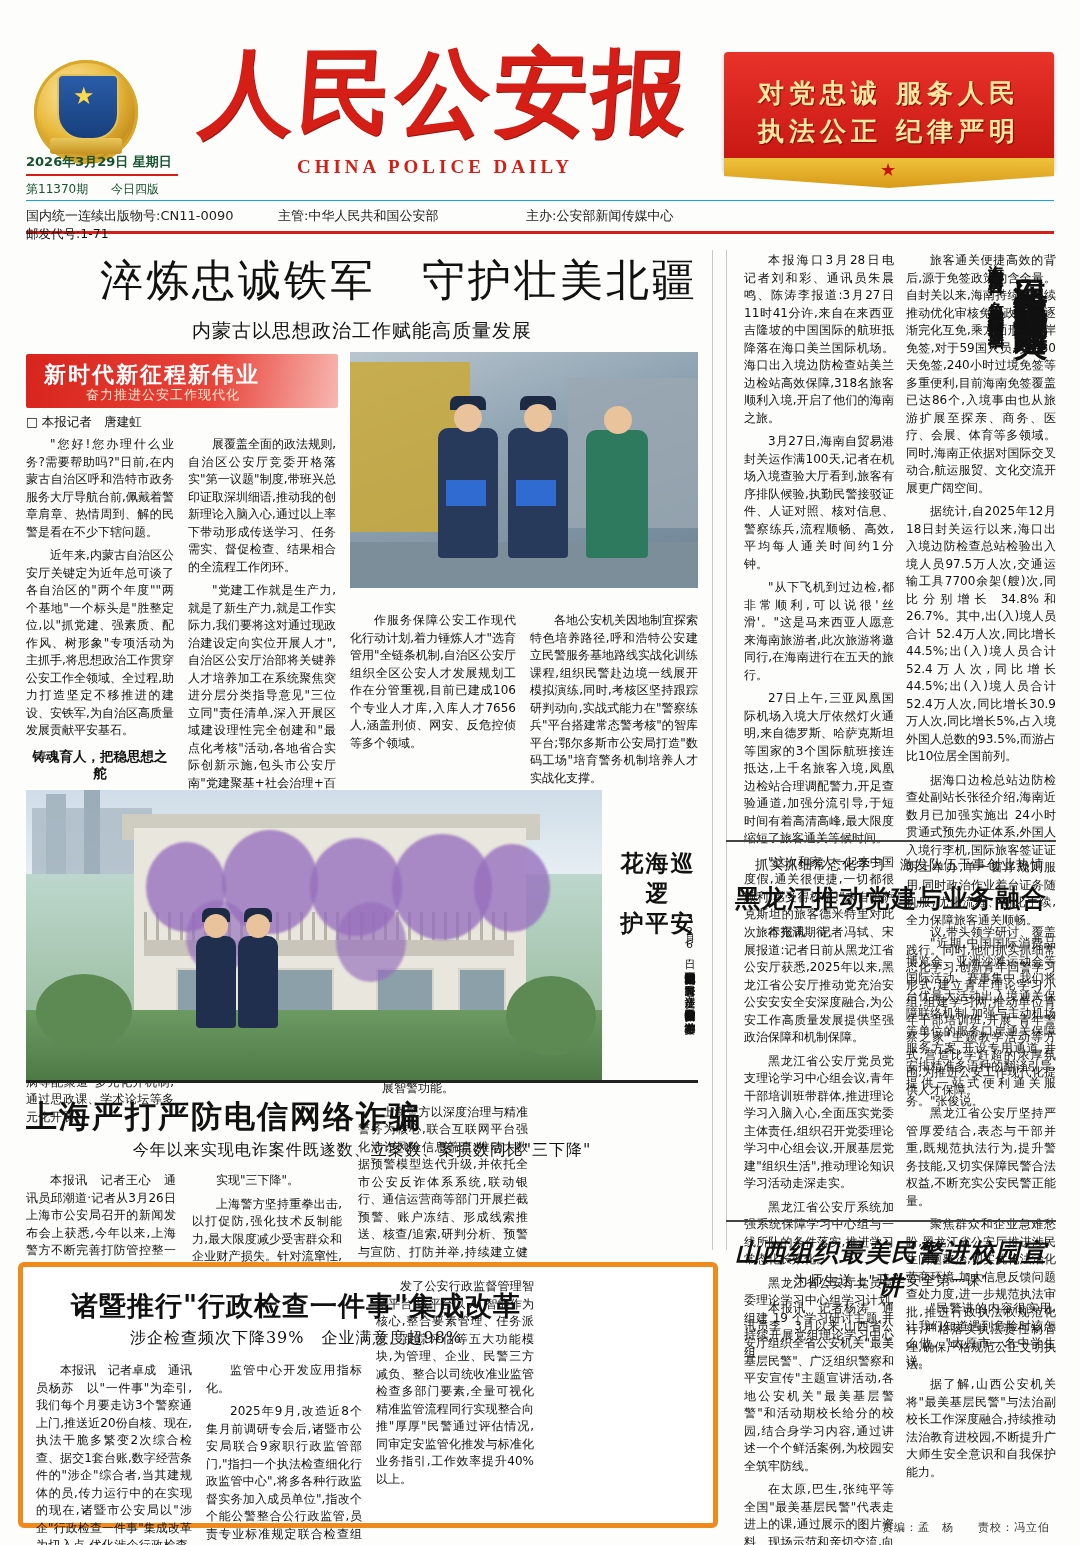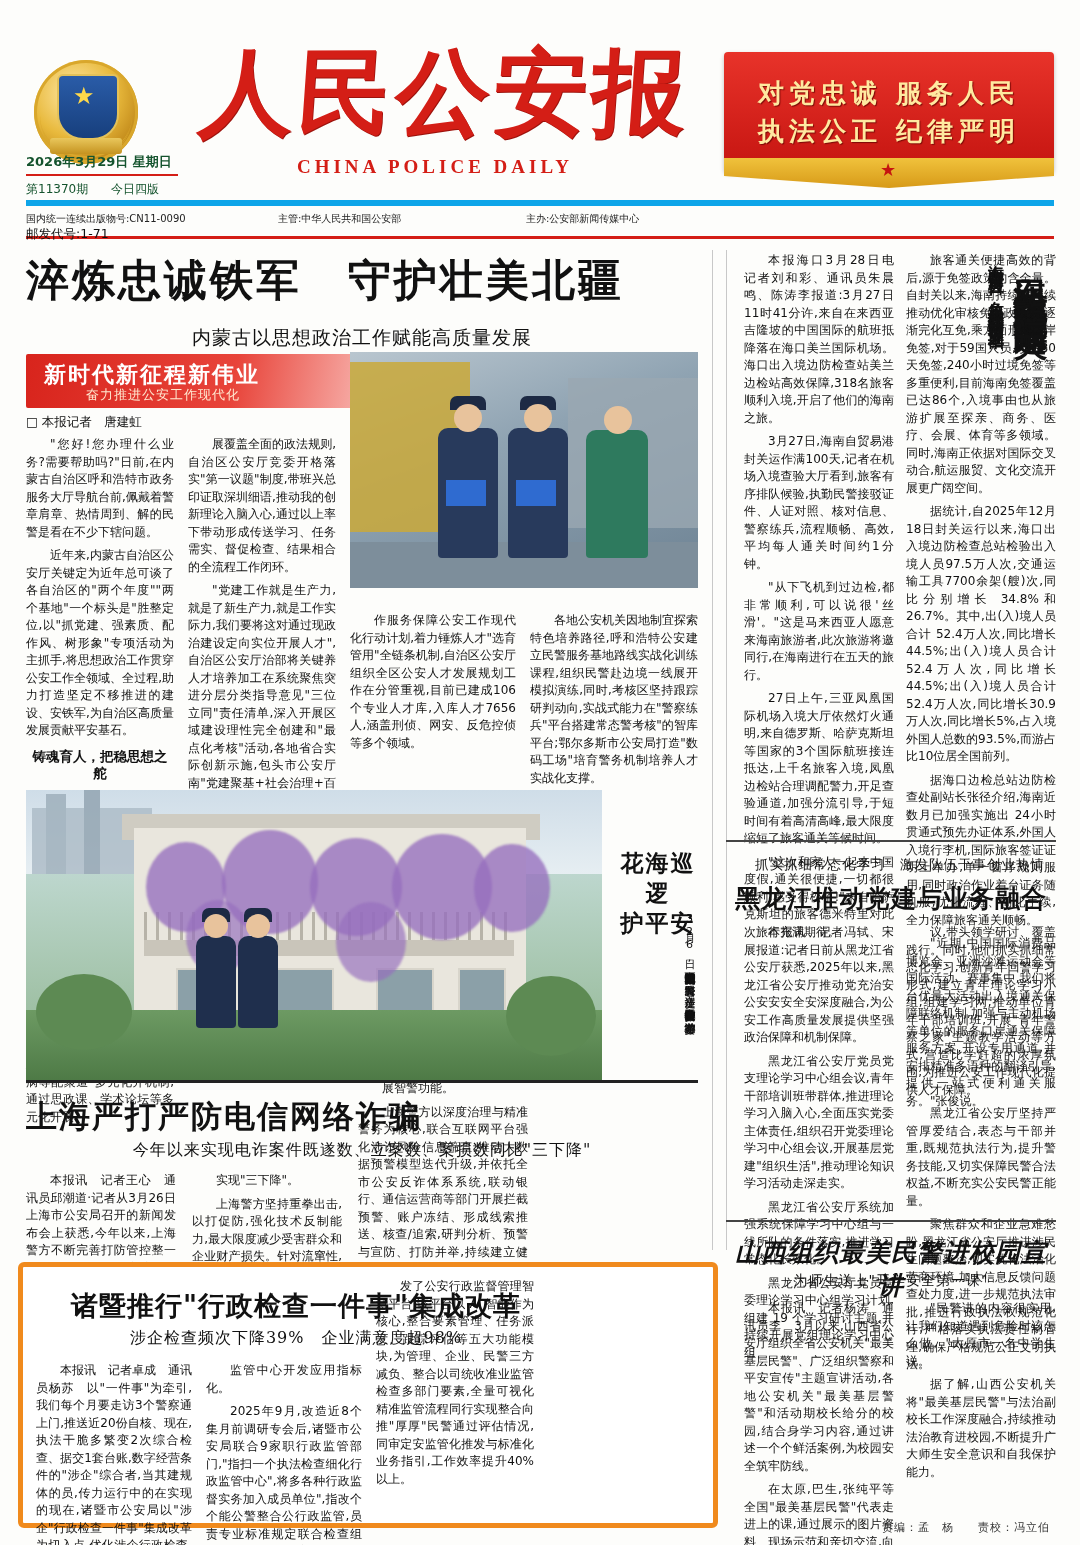--- a/index.html
+++ b/index.html
@@ -71,42 +71,41 @@
     clip-path:polygon(0 0,100% 0,100% 60%,50% 100%,0 60%);
   }
   .slogan .ribbon-star{position:absolute;bottom:-8px;left:156px;color:#c51410;font-size:18px;}
 
   .meta-left{position:absolute;left:26px;top:152px;font-size:12px;line-height:19px;color:#14532d;}
   .meta-left .date{font-size:13px;font-weight:bold;}
   .meta-left .redline{width:152px;height:2px;background:#d41e16;margin:3px 0 4px;}
 
   .meta-bar{
     position:absolute;left:26px;right:26px;top:200px;height:30px;
-    border-top:6px solid #0ea5e9;border-bottom:3px solid #d41e16;
-    font-size:10px;color:#222;
+    border-top:1px solid #0ea5e9;border-bottom:3px solid #d41e16;
+    font-size:13px;color:#222;
   }
   .meta-bar .cell{position:absolute;top:6px;}
   .vrule{position:absolute;width:1px;background:#c8c8c8;}
 
   
   .lead{position:absolute;left:26px;top:252px;width:672px;}
   .lead-head{
-    text-align:left;font-family:"DejaVu Serif","Liberation Serif",serif;
-    font-weight:bold;font-size:43px;letter-spacing:3px;color:#111;line-height:56px;
+    text-align:right;font-family:"DejaVu Serif","Liberation Serif",serif;
+    font-weight:normal;font-size:43px;letter-spacing:3px;color:#111;line-height:56px;
   }
   .lead-sub{
-    text-align:center;font-size:19px;letter-spacing:1px;margin-top:17px;color:#111;
+    text-align:center;font-size:19px;letter-spacing:1px;margin-top:10px;color:#111;
     font-family:"DejaVu Serif","Liberation Serif",serif;
   }
 
   .banner{
     position:absolute;left:26px;top:354px;width:312px;height:54px;
     background:linear-gradient(100deg,#d8241c 0%,#e8443a 60%,#f8b7b2 100%);
     border-radius:2px;
-    padding-left:33px;
   }
   .banner .b1{position:absolute;left:18px;top:6px;color:#fff;font-weight:bold;font-size:22px;letter-spacing:2px;
     font-family:"DejaVu Serif","Liberation Serif",serif;}
   .banner .b2{position:absolute;left:60px;top:32px;color:#ffe7cf;font-size:13px;letter-spacing:1px;}
 
   .byline{position:absolute;left:26px;top:414px;font-size:12.5px;}
   .colbox{
     position:absolute;font-size:12px;line-height:17.5px;text-align:justify;color:#111;
     font-family:"DejaVu Sans","Liberation Sans",sans-serif;
   }

